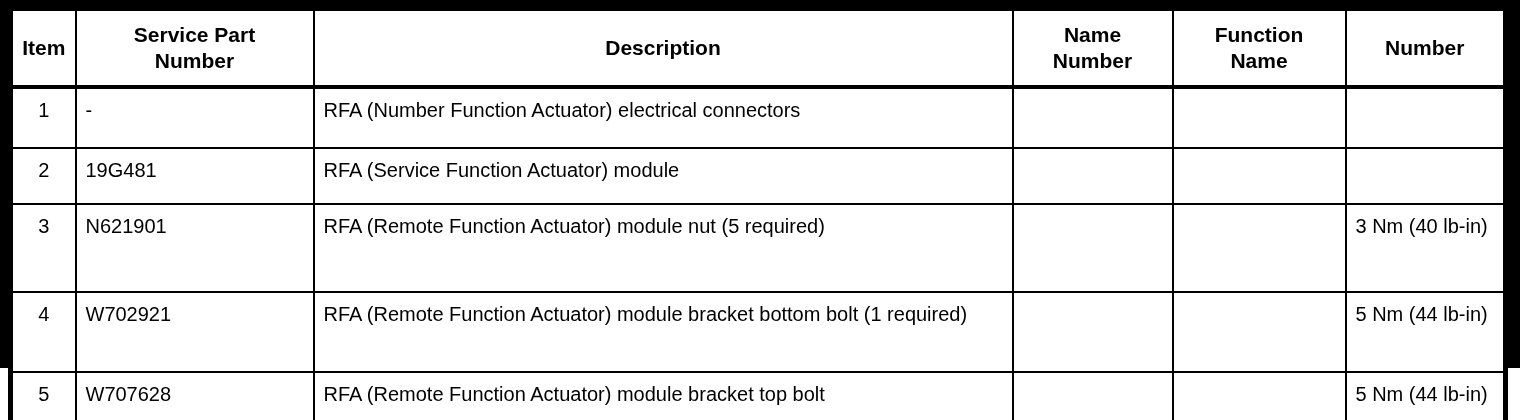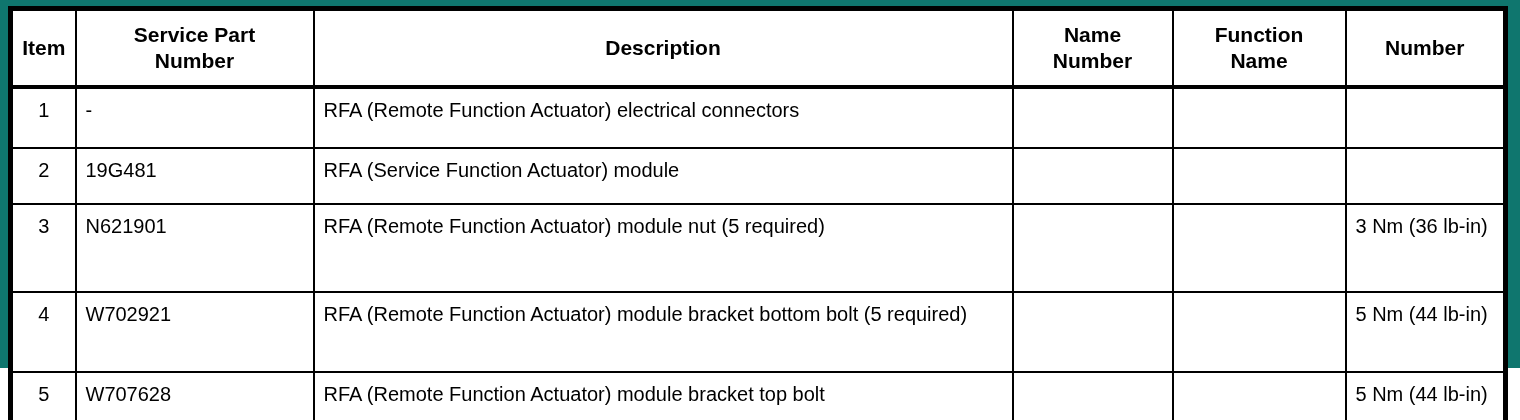--- a/index.html
+++ b/index.html
@@ -12,21 +12,21 @@
     height: 420px;
     overflow: hidden;
     font-family: "Liberation Sans", sans-serif;
     color: #000000;
   }
 
   .sheet {
     position: relative;
     width: 1520px;
     height: 368px;
-    background: #0f766e;
+    background: #000000;
   }
 
   table.parts-table {
     position: absolute;
     left: 8px;
     top: 6px;
     width: 1495px;
     border-collapse: collapse;
     table-layout: fixed;
     background: #ffffff;
@@ -135,48 +135,48 @@
         <th class="th-notes">
           <span>Number</span>
         </th>
       </tr>
     </thead>
 
     <tbody>
       <tr class="row-h1">
         <td class="cell-item">1</td>
         <td class="cell-part">-</td>
-        <td class="cell-desc">RFA (Remote Function Actuator) electrical connectors</td>
+        <td class="cell-desc">RFA (Number Function Actuator) electrical connectors</td>
         <td class="cell-tool"></td>
         <td class="cell-material"></td>
         <td class="cell-notes nowrap-notes"></td>
       </tr>
 
       <tr class="row-h2">
         <td class="cell-item">2</td>
         <td class="cell-part">19G481</td>
         <td class="cell-desc">RFA (Service Function Actuator) module</td>
         <td class="cell-tool"></td>
         <td class="cell-material"></td>
         <td class="cell-notes nowrap-notes"></td>
       </tr>
 
       <tr class="row-h3">
         <td class="cell-item">3</td>
         <td class="cell-part">N621901</td>
         <td class="cell-desc">RFA (Remote Function Actuator) module nut (5 required)</td>
         <td class="cell-tool"></td>
         <td class="cell-material"></td>
-        <td class="cell-notes nowrap-notes">3 Nm (36 lb-in)</td>
+        <td class="cell-notes nowrap-notes">3 Nm (40 lb-in)</td>
       </tr>
 
       <tr class="row-h4">
         <td class="cell-item">4</td>
         <td class="cell-part">W702921</td>
-        <td class="cell-desc">RFA (Remote Function Actuator) module bracket bottom bolt (5 required)</td>
+        <td class="cell-desc">RFA (Remote Function Actuator) module bracket bottom bolt (1 required)</td>
         <td class="cell-tool"></td>
         <td class="cell-material"></td>
         <td class="cell-notes nowrap-notes">5 Nm (44 lb-in)</td>
       </tr>
 
       <tr class="row-h5">
         <td class="cell-item">5</td>
         <td class="cell-part">W707628</td>
         <td class="cell-desc">RFA (Remote Function Actuator) module bracket top bolt</td>
         <td class="cell-tool"></td>

